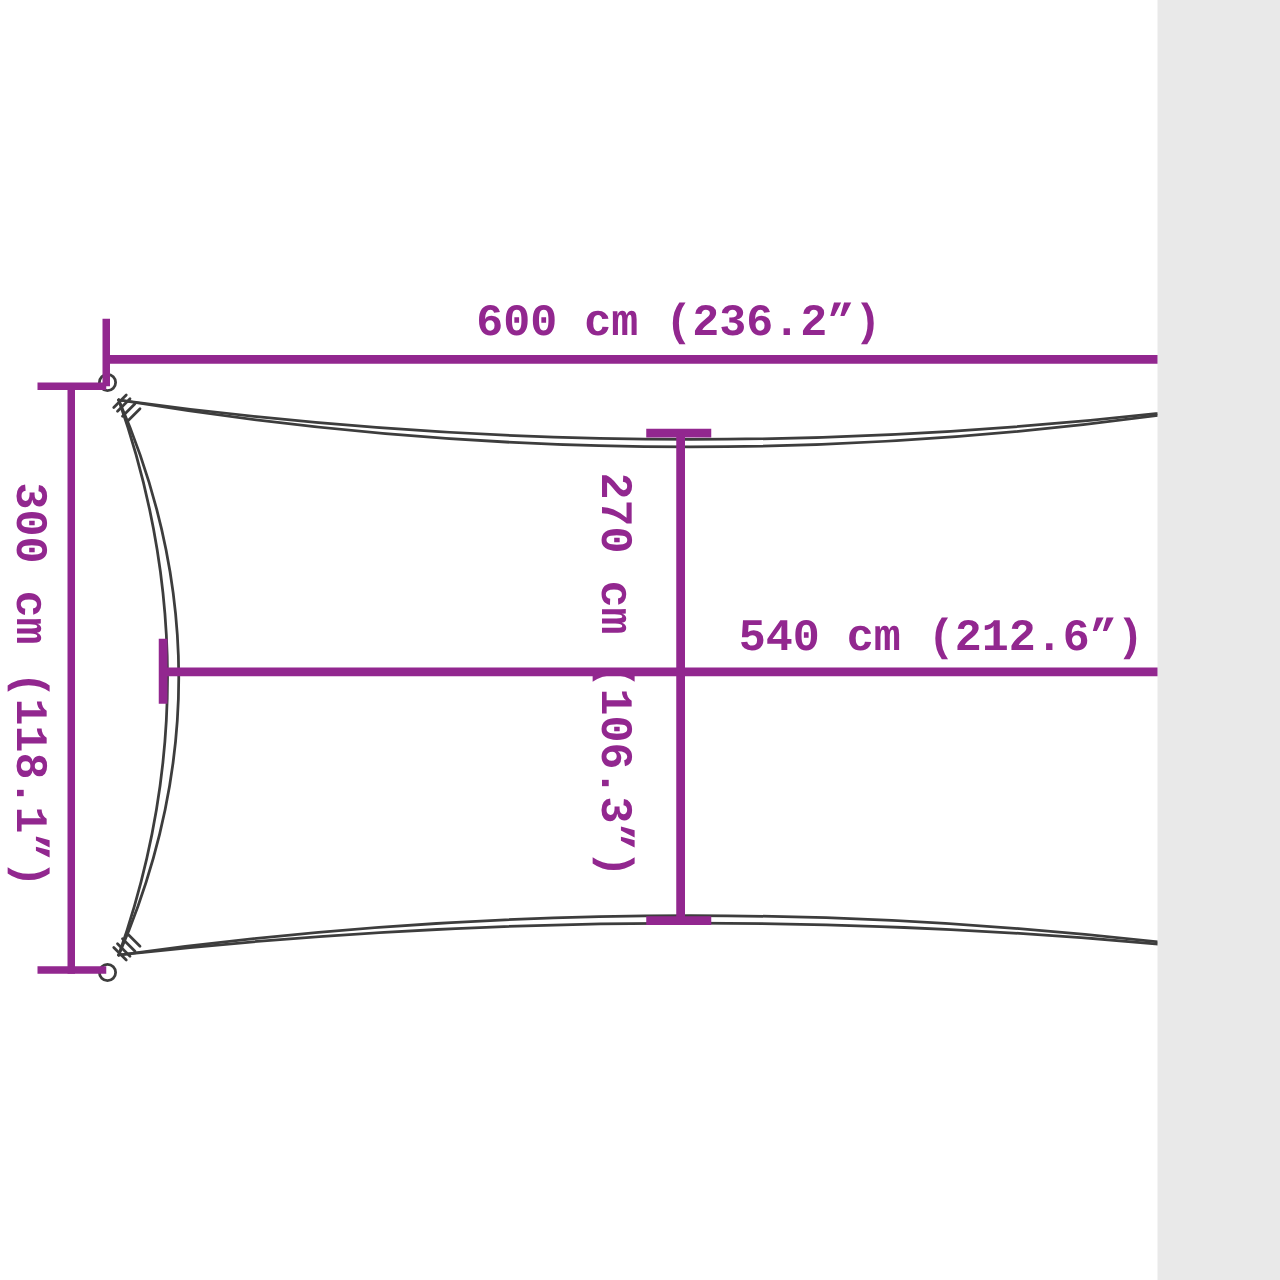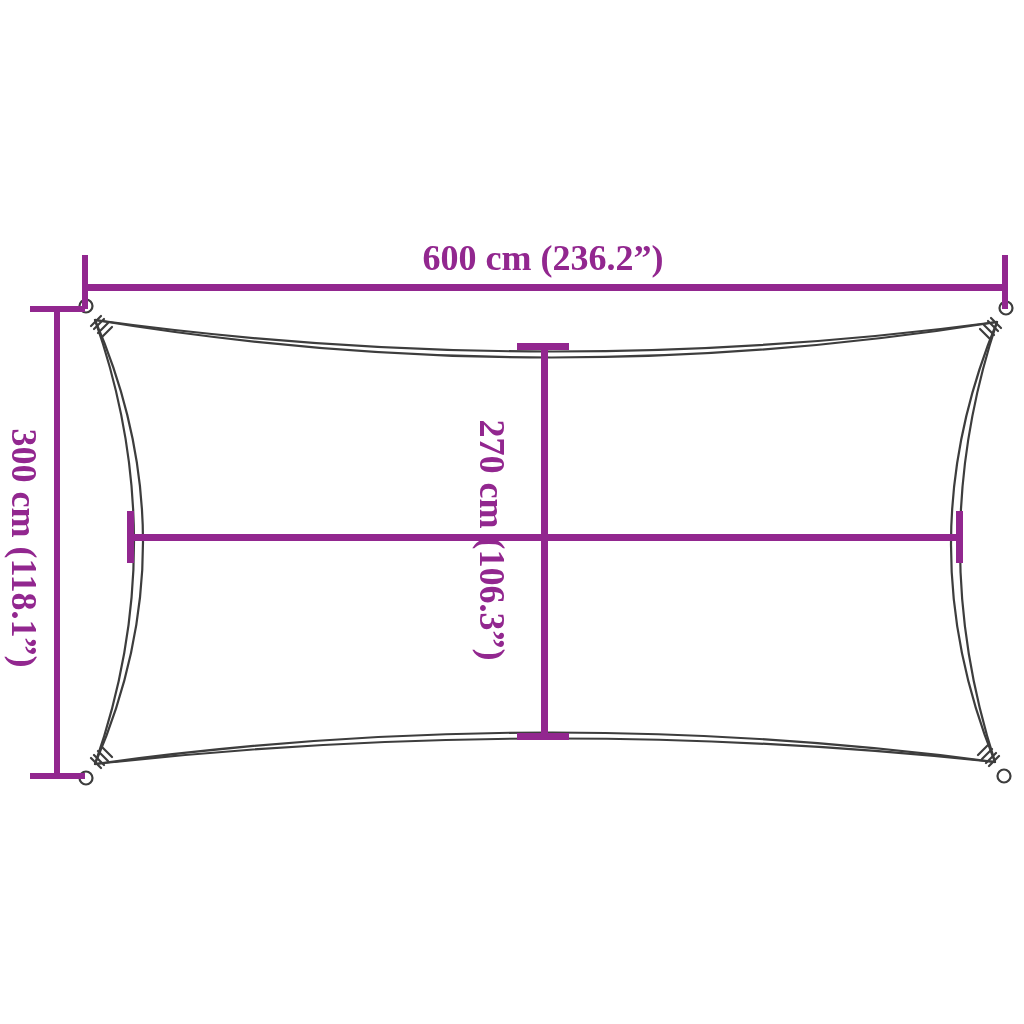--- a/index.html
+++ b/index.html
@@ -4,25 +4,25 @@
 <style>
   :root {
     --dim-color: #92278F;
     --outline-color: #3D3D3D;
     --bg-color: #FFFFFF;
   }
   * { margin: 0; padding: 0; box-sizing: border-box; }
   html, body { background: #e9e9e9; }
   .canvas {
     position: relative;
-    width: 1024px;
+    width: 926px;
     height: 1024px;
     background: var(--bg-color);
     overflow: hidden;
-    font-family: Liberation Serif, serif;
+    font-family: Liberation Mono, monospace;
     padding-left: 27px;
   }
   .diagram-svg { position: absolute; left: 0; top: 0; }
   .sail-stroke { stroke: var(--outline-color); fill: none; stroke-width: 2.2; stroke-linecap: round; }
   .magenta { fill: var(--dim-color); }
   .dim-label {
     position: absolute;
     color: var(--dim-color);
     font-size: 36px;
     font-weight: 700;
@@ -98,13 +98,14 @@
       <rect class="magenta" x="956" y="511" width="7" height="52"></rect>
     </g>
   </svg>
 
   <div class="dim-label horizontal" style="left: 543px; top: 240px;">600 cm (236.2”)</div>
 
   <div class="dim-label vertical" style="left: 4px; top: 548px;">300 cm (118.1”)</div>
 
   <div class="dim-label vertical" style="left: 472px; top: 540px;">270 cm (106.3”)</div>
 
+  <div class="dim-label horizontal" style="left: 753px; top: 492px;">540 cm (212.6”)</div>
 </div>
 
 </body></html>

